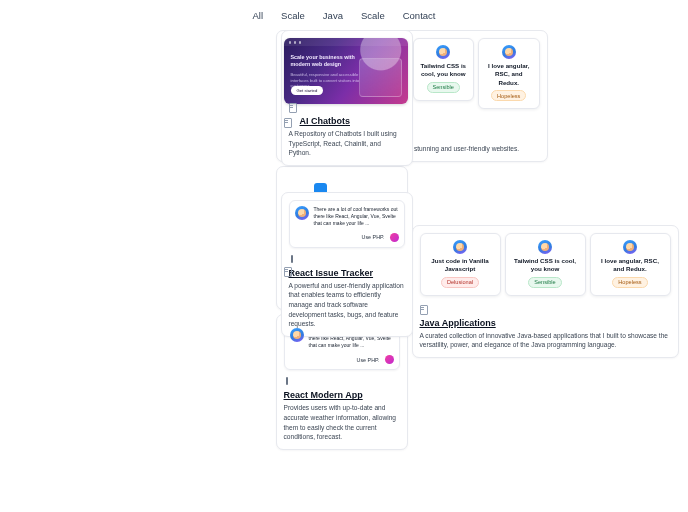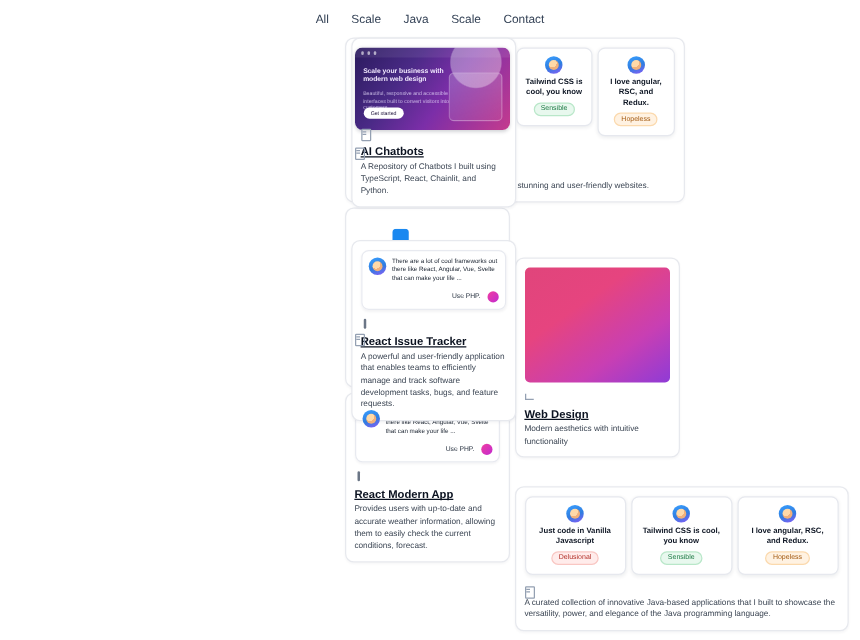--- a/index.html
+++ b/index.html
@@ -46,21 +46,21 @@
     box-shadow: 0 1px 2px rgba(16,24,40,.04);
     overflow: hidden;
   }
   .card-title {
     font-size: 9px;
     font-weight: bold;
     margin: 4px 0 3px 0;
     color: #0b1220;
     text-decoration: underline;
   }
-  .card-title.link { text-decoration: underline; }
+  .card-title.link { text-decoration: underline; margin-left: 11px; }
   .card-desc {
     font-size: 6.6px;
     line-height: 1.45;
     color: #3c4654;
     margin: 0;
   }
   .icon-row { height: 10px; display: flex; align-items: center; }
   .mini-icon { width: 7px; height: 8px; position: relative; display:inline-block; }
   .mini-icon.doc::before {
     content: "";
@@ -295,28 +295,20 @@
           <span class="mini-icon bar"></span>
         </div>
         <div class="card-title">React Modern App</div>
         <p class="card-desc">Provides users with up-to-date and accurate weather information, allowing them to easily check the current conditions, forecast.</p>
       </div>
 
     </div>
 
     <div class="col col-mid" style="margin-top:176px;">
 
-      <div class="card" style="width:132px;">
-        <div class="grad-tile"></div>
-        <div class="icon-row" style="margin-top:6px;">
-          <span class="mini-icon corner"></span>
-        </div>
-        <div class="card-title">Web Design</div>
-        <p class="card-desc">Modern aesthetics with intuitive functionality</p>
-      </div>
 
       <div class="card" style="width:267px; margin-top:19px;">
         <div class="java-strip">
           <div class="bubble">
             <div class="avatar"></div>
             <div class="bubble-text">Just code in Vanilla Javascript</div>
             <div class="pill red">Delusional</div>
           </div>
           <div class="bubble">
             <div class="avatar"></div>
@@ -325,20 +317,21 @@
           </div>
           <div class="bubble">
             <div class="avatar"></div>
             <div class="bubble-text">I love angular, RSC, and Redux.</div>
             <div class="pill orange">Hopeless</div>
           </div>
         </div>
         <div class="icon-row" style="margin-top:8px;">
           <span class="mini-icon doc"></span>
         </div>
+        <div class="card-title">Java Applications</div>
         <p class="card-desc">A curated collection of innovative Java-based applications that I built to showcase the versatility, power, and elegance of the Java programming language.</p>
       </div>
 
     </div>
 
     <div class="col col-right" style="margin-left:-267px;">
 
       <div class="card" style="width:132px;">
         <div class="chat-mock">
           <div class="chat-line">

